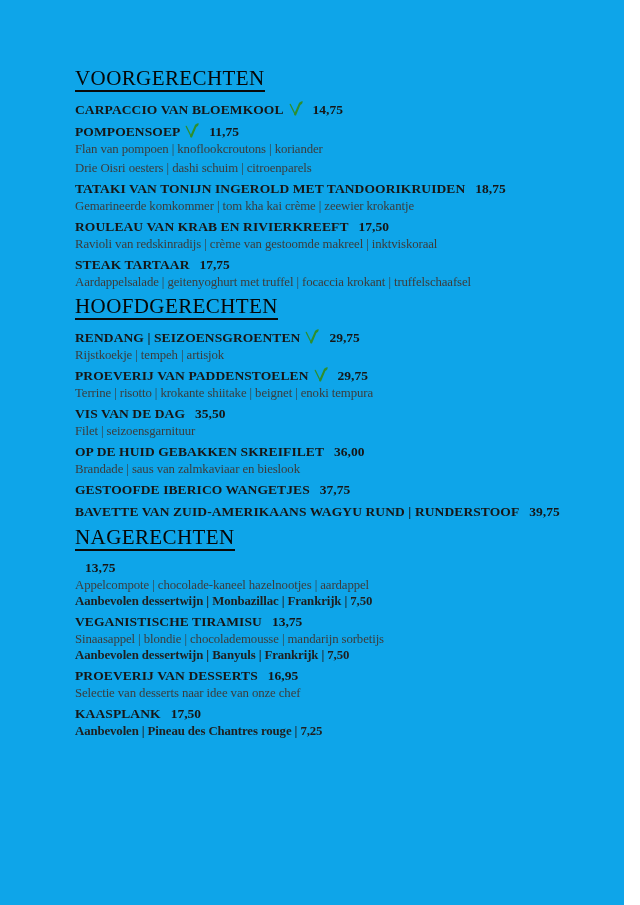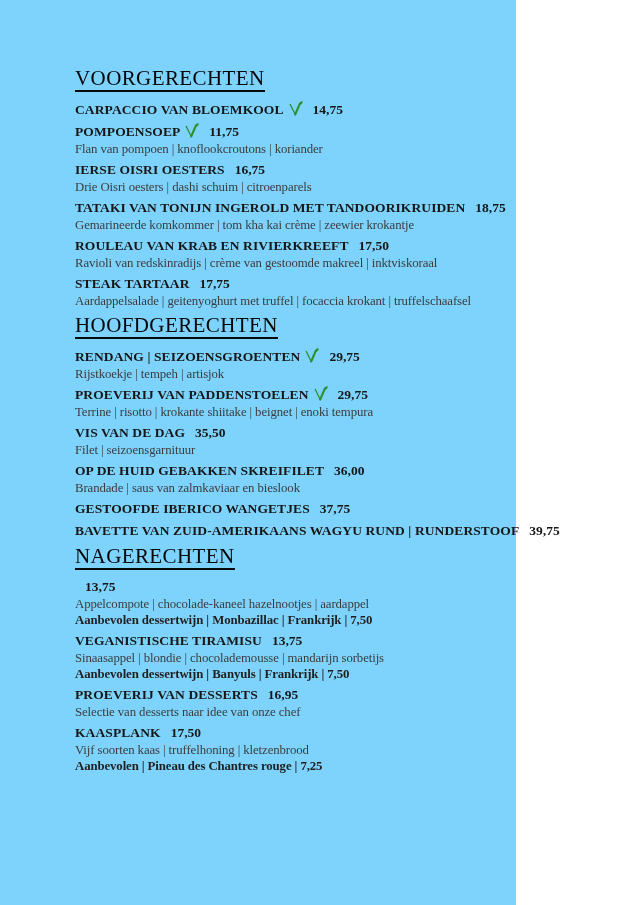--- a/index.html
+++ b/index.html
@@ -9,24 +9,24 @@
   }
   body {
     width: 640px;
     height: 905px;
     font-family: "Liberation Serif", serif;
     color: #1a1a1a;
     overflow: hidden;
   }
   .page {
     box-sizing: border-box;
-    width: 516px;
+    width: 624px;
     height: 905px;
     padding: 66px 82px 0 75px;
-    background: #7dd3fc;
+    background: #0ea5e9;
   }
   .section { margin: 0; }
   .section + .section { margin-top: 4px; }
   .section-title {
     display: inline-block;
     font-size: 21px;
     font-weight: normal;
     letter-spacing: 0.4px;
     color: #060606;
     line-height: 24px;
@@ -104,24 +104,20 @@
             <path d="M9.6 18 L15.8 3.5" stroke="#2e8f2e" stroke-width="2.8" fill="none" stroke-linecap="round"></path>
             <path d="M15.2 5 C14.6 2.2 16.6 0.2 19.6 0.4 C19.8 3.2 18 5.4 15.2 5 Z" fill="#2e8f2e"></path>
           </svg></span></span>
       <span class="item-price">11,75</span>
     </div>
     <div class="item-desc">Flan van pompoen | knoflookcroutons | koriander</div>
 
   </div>
 
   <div class="menu-item">
-    <div class="item-head">
-      <span class="item-name-wrap"><span class="item-name">IERSE OISRI OESTERS</span></span>
-      <span class="item-price">16,75</span>
-    </div>
     <div class="item-desc">Drie Oisri oesters | dashi schuim | citroenparels</div>
 
   </div>
 
   <div class="menu-item">
     <div class="item-head">
       <span class="item-name-wrap"><span class="item-name">TATAKI VAN TONIJN INGEROLD MET TANDOORIKRUIDEN</span></span>
       <span class="item-price">18,75</span>
     </div>
     <div class="item-desc">Gemarineerde komkommer | tom kha kai crème | zeewier krokantje</div>
@@ -240,18 +236,17 @@
     </div>
     <div class="item-desc">Selectie van desserts naar idee van onze chef</div>
 
   </div>
 
   <div class="menu-item">
     <div class="item-head">
       <span class="item-name-wrap"><span class="item-name">KAASPLANK</span></span>
       <span class="item-price">17,50</span>
     </div>
-    <div class="item-desc">Vijf soorten kaas | truffelhoning | kletzenbrood</div>
     <div class="item-rec">Aanbevolen | Pineau des Chantres rouge | 7,25</div>
   </div>
 </div>
   </div>
 </div>
 
 </body></html>

